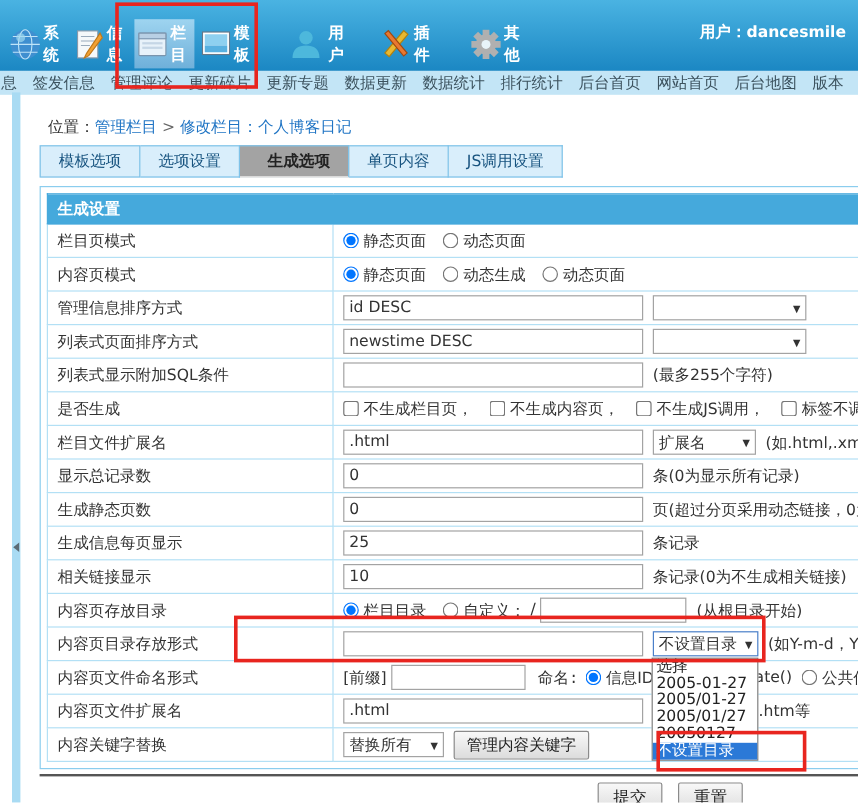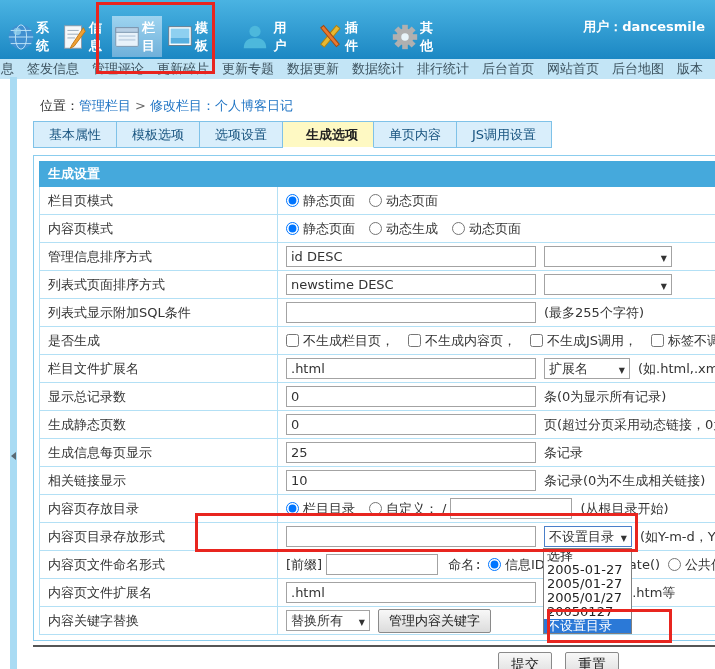--- a/index.html
+++ b/index.html
@@ -24,21 +24,21 @@
 
   
   .content{margin-left:33px;}
   .breadcrumb{margin:18px 0 0 7px;font-size:13px;color:#333;height:17px;}
   .breadcrumb a{color:#1f74c4;text-decoration:none;cursor:pointer;}
   .breadcrumb .sep{color:#666;margin:0 4px;}
 
   .tabs{display:inline-flex;margin-top:7px;background:#d9eefb;}
   .tab{padding:4px 15px;font-size:13px;color:#17537f;border:1px solid #7fc2e8;border-left:none;cursor:pointer;white-space:nowrap;height:17px;line-height:17px;}
   .tab:first-child{border-left:1px solid #7fc2e8;}
-  .tab.active{background:#fef9c3;font-weight:bold;color:#222;border-bottom-color:#fff;padding-left:23px;}
+  .tab.active{background:#a3a3a3;font-weight:bold;color:#222;border-bottom-color:#fff;padding-left:23px;}
 
   .panel{border:1px solid #8bcdee;margin-top:7px;padding:5px;width:930px;background:#fff;}
   table.form{border-collapse:collapse;width:100%;}
   table.form td{border:1px solid #b3e0f5;font-size:13px;color:#333;padding:0 8px;height:28px;box-sizing:border-box;}
   tr.section-header td{background:#45a9dc;border-color:#45a9dc;color:#fff;font-weight:bold;height:25px;}
   td.label-cell{width:238px;}
   .vflex{display:flex;align-items:center;}
   .vflex label{margin-right:14px;white-space:nowrap;cursor:pointer;}
   input[type=radio],input[type=checkbox]{margin:0 4px 0 0;cursor:pointer;}
   .inp{box-sizing:border-box;width:250px;height:21px;border:1px solid #a3a3a3;font-family:inherit;font-size:13px;padding:1px 4px;color:#333;}
@@ -170,21 +170,20 @@
   <div class="splitter"></div>
   <div class="splitter-arrow"></div>
 
   <div class="content">
 
     <div class="breadcrumb">
       <span>位置：</span><a>管理栏目</a><span class="sep">&gt;</span><a>修改栏目：个人博客日记</a>
     </div>
 
     <div class="tabs">
-      <div class="tab">基本属性</div>
       <div class="tab">模板选项</div>
       <div class="tab">选项设置</div>
       <div class="tab active">生成选项</div>
       <div class="tab">单页内容</div>
       <div class="tab">JS调用设置</div>
     </div>
 
     <div class="panel">
       <table class="form">
         <tbody>

